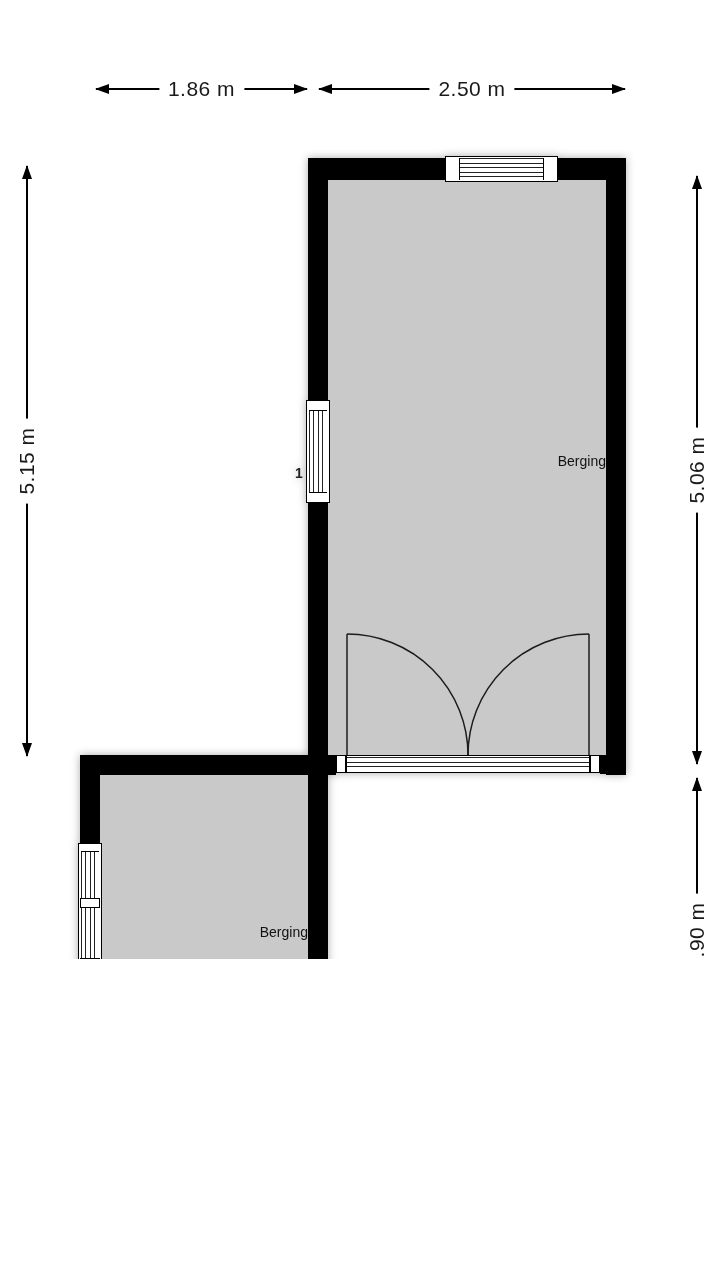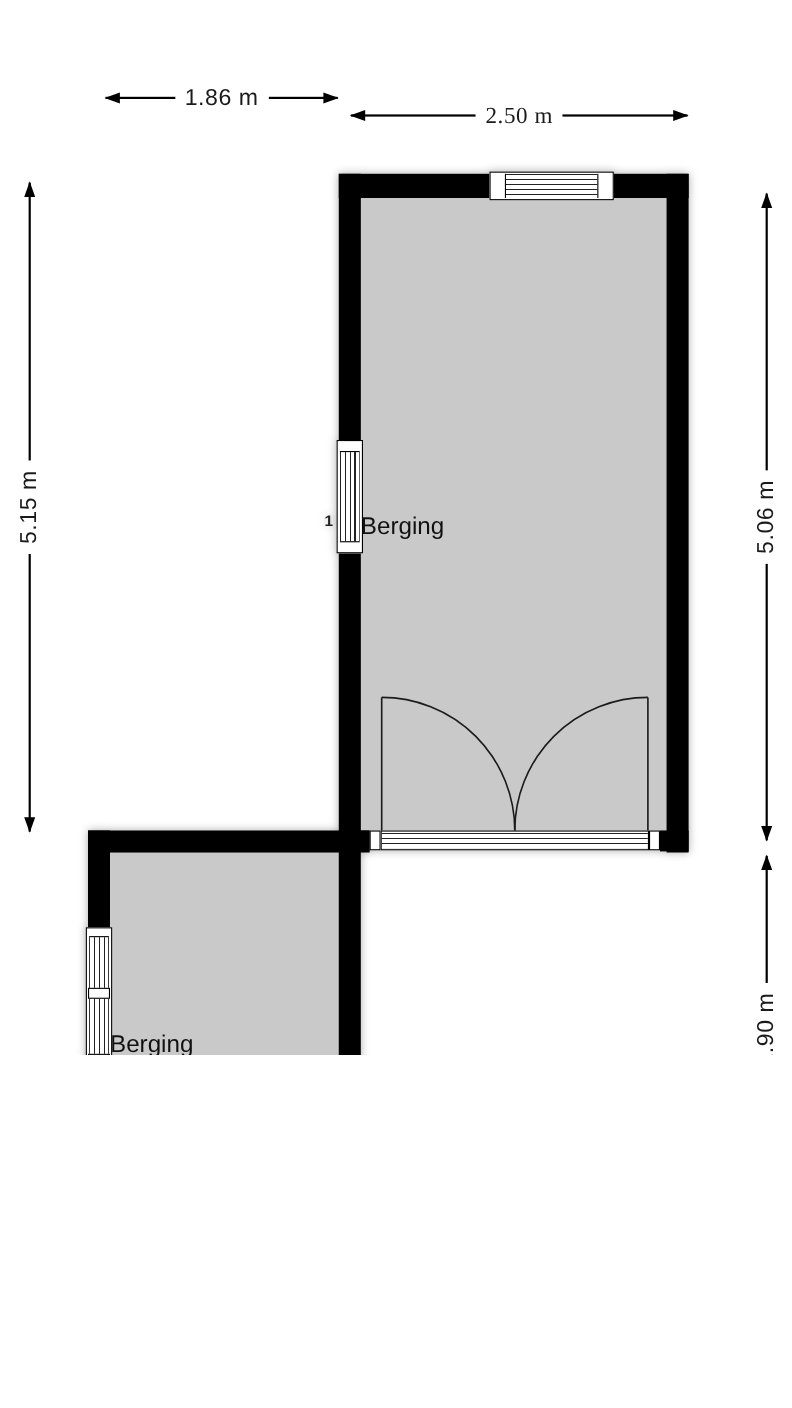--- a/index.html
+++ b/index.html
@@ -16,21 +16,21 @@
   .dim-label{
     position:absolute;left:50%;top:13px;transform:translate(-50%,-50%);
     background:#fff;padding:0 9px;font-size:21px;white-space:nowrap;letter-spacing:.5px;
   }
   .dim-v{transform:rotate(-90deg);}
   
   #plan{position:absolute;left:0;top:0;width:720px;height:1280px;
         filter:drop-shadow(0 0 4px rgba(0,0,0,0.33));}
   .wall{position:absolute;background:#000;}
   .room{position:absolute;background:#c9c9c9;}
-  .room-label{position:absolute;left:0;right:0;text-align:left;font-size:22px;color:#111;margin-top:12px;}
+  .room-label{position:absolute;left:0;right:0;text-align:right;font-size:14px;color:#111;}
   .overkapping{
     position:absolute;background-color:#d9d9d9;
     background-image:
       repeating-linear-gradient(to right, rgba(255,255,255,.55) 0 1px, transparent 1px 56px),
       repeating-linear-gradient(to bottom, rgba(255,255,255,.55) 0 1px, transparent 1px 56px);
     background-position:27px 44px;
   }
   .frame{position:absolute;background:#fff;border:1px solid #000;box-sizing:border-box;}
   .lines-h{position:absolute;top:1px;bottom:1px;border-left:1px solid #000;border-right:1px solid #000;
            background:repeating-linear-gradient(to bottom,#222 0 1px,transparent 1px 4.6px);}
@@ -46,21 +46,21 @@
 
 <div id="canvas">
 
   <div class="dim" style="left:95px;top:76px;width:213px;">
     <div class="dim-line"></div>
     <div class="ah ah-l"></div>
     <div class="ah ah-r"></div>
     <span class="dim-label">1.86 m</span>
   </div>
 
-  <div class="dim" style="left:318px;top:92px;width:308px;font-family:Liberation Serif, serif;">
+  <div class="dim" style="left:318px;top:76px;width:308px;">
     <div class="dim-line"></div>
     <div class="ah ah-l"></div>
     <div class="ah ah-r"></div>
     <span class="dim-label">2.50 m</span>
   </div>
 
   <div class="dim dim-v" style="left:-269px;top:448px;width:592px;">
     <div class="dim-line"></div>
     <div class="ah ah-l"></div>
     <div class="ah ah-r"></div>

